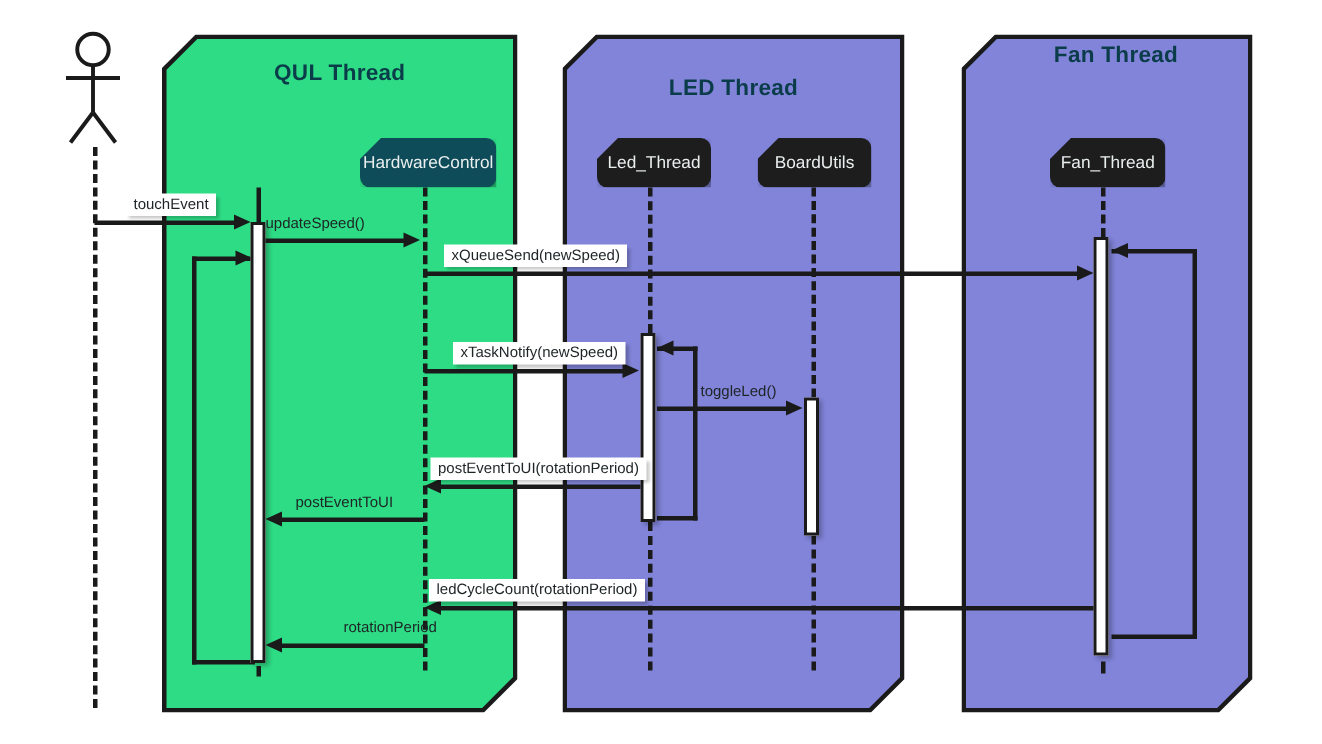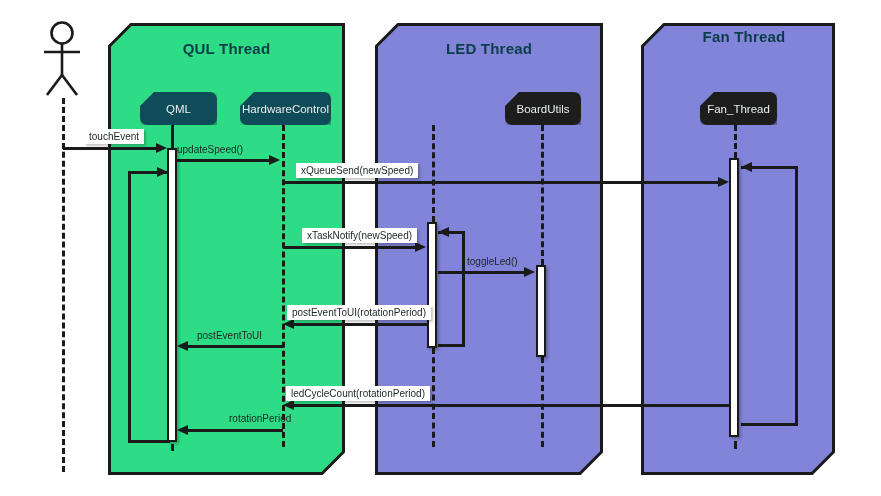--- a/index.html
+++ b/index.html
@@ -47,21 +47,21 @@
       <path d="M23 1.5 L226.5 1.5 L226.5 429 L205 450.5 L1.5 450.5 L1.5 23 Z" style="fill:var(--purple);stroke:var(--line);stroke-width:3;"></path>
     </svg>
   </div>
   <div class="thread-box" style="left:641px;top:23px;">
     <svg width="194" height="452">
       <path d="M23 1.5 L192.5 1.5 L192.5 429 L171 450.5 L1.5 450.5 L1.5 23 Z" style="fill:var(--purple);stroke:var(--line);stroke-width:3;"></path>
     </svg>
   </div>
 
   <div class="thread-title" style="left:108px;top:40px;width:237px;">QUL Thread</div>
-  <div class="thread-title" style="left:375px;top:40px;width:228px;">LED Thread</div>
+  <div class="thread-title" style="left:375px;top:50px;width:228px;">LED Thread</div>
   <div class="thread-title" style="left:641px;top:28px;width:206px;">Fan Thread</div>
 
   <div style="position:absolute;left:40px;top:20px;">
     <svg width="46" height="76">
       <g style="stroke:var(--line);" stroke-width="2.6" fill="none">
         <circle cx="22" cy="13" r="10.5"></circle>
         <line x1="22" y1="23.5" x2="22" y2="55"></line>
         <line x1="4" y1="32" x2="40" y2="32"></line>
         <line x1="22" y1="55" x2="7" y2="75"></line>
         <line x1="22" y1="55" x2="37" y2="75"></line>
@@ -87,25 +87,25 @@
   <div class="lifeline" style="left:540.5px;top:125px;height:140px;"></div>
   <div class="lifeline" style="left:540.5px;top:357px;height:90px;"></div>
   <div class="lifeline" style="left:733.5px;top:125px;height:33px;"></div>
   <div class="stub" style="left:733.5px;top:441px;height:8px;"></div>
 
   <div class="activation" style="left:167px;top:148px;height:290px;"></div>
   <div class="activation" style="left:427px;top:222px;height:122px;"></div>
   <div class="activation" style="left:536px;top:265px;height:88px;"></div>
   <div class="activation" style="left:729px;top:158px;height:275px;"></div>
 
-  <div class="participant p-teal" style="left:140px;top:92px;width:77px;">
-    <span>QML</span>
-  </div>
   <div class="participant p-teal" style="left:240px;top:92px;width:91px;">
     <span>HardwareControl</span>
+  </div>
+  <div class="participant p-dark" style="left:398px;top:92px;width:76px;">
+    <span>Led_Thread</span>
   </div>
   <div class="participant p-dark" style="left:505px;top:92px;width:76px;">
     <span>BoardUtils</span>
   </div>
   <div class="participant p-dark" style="left:700px;top:92px;width:77px;">
     <span>Fan_Thread</span>
   </div>
 
   <div class="msg-line" style="left:63px;top:146.5px;width:96px;"></div>
   <div class="arr-r" style="left:156px;top:142.5px;"></div>

